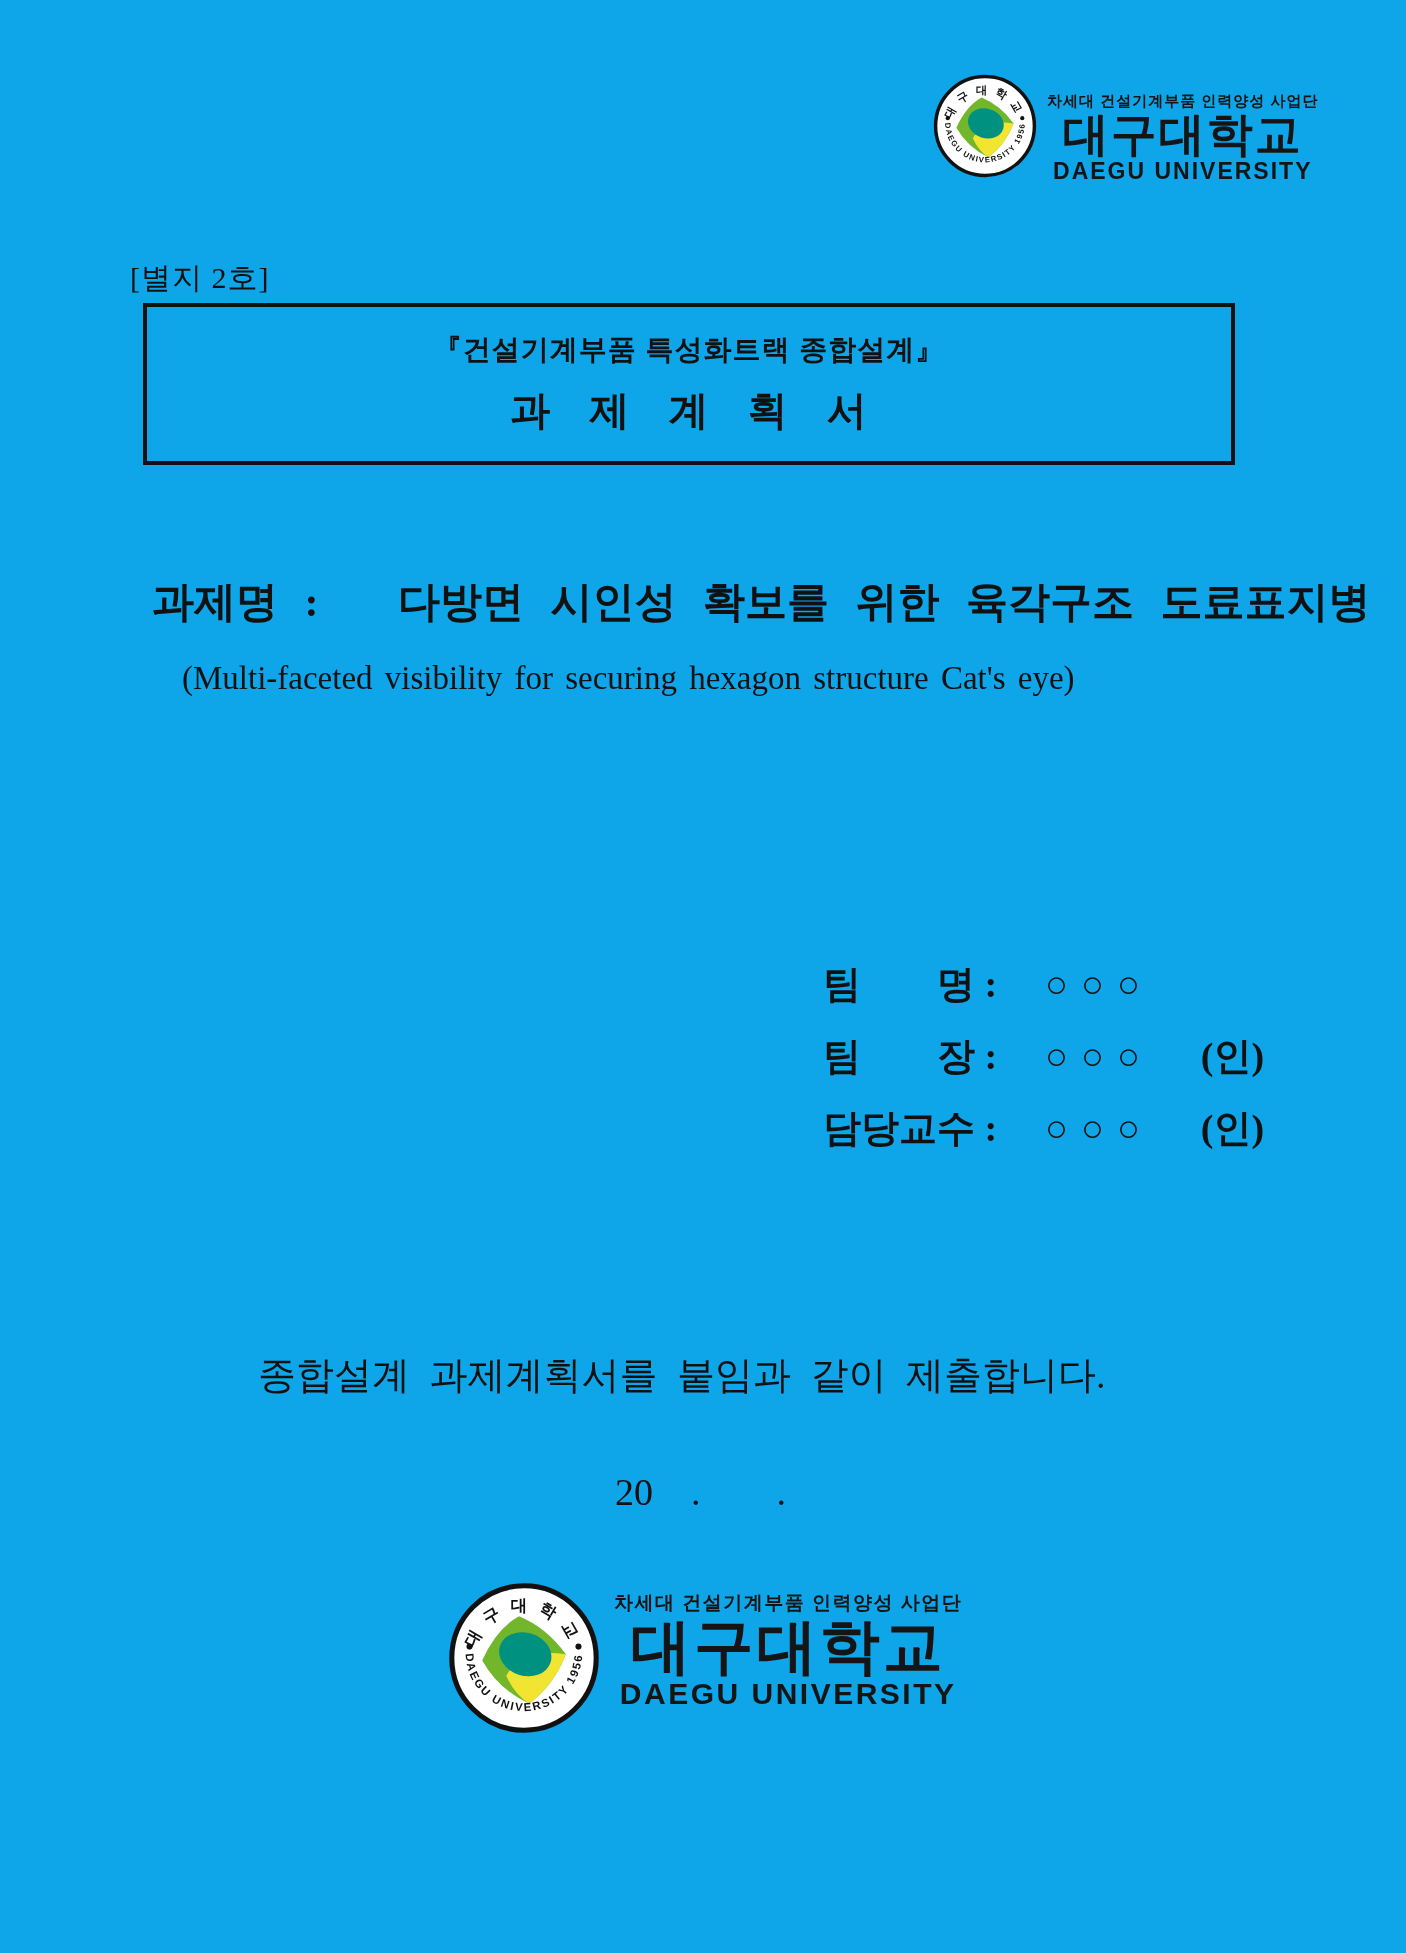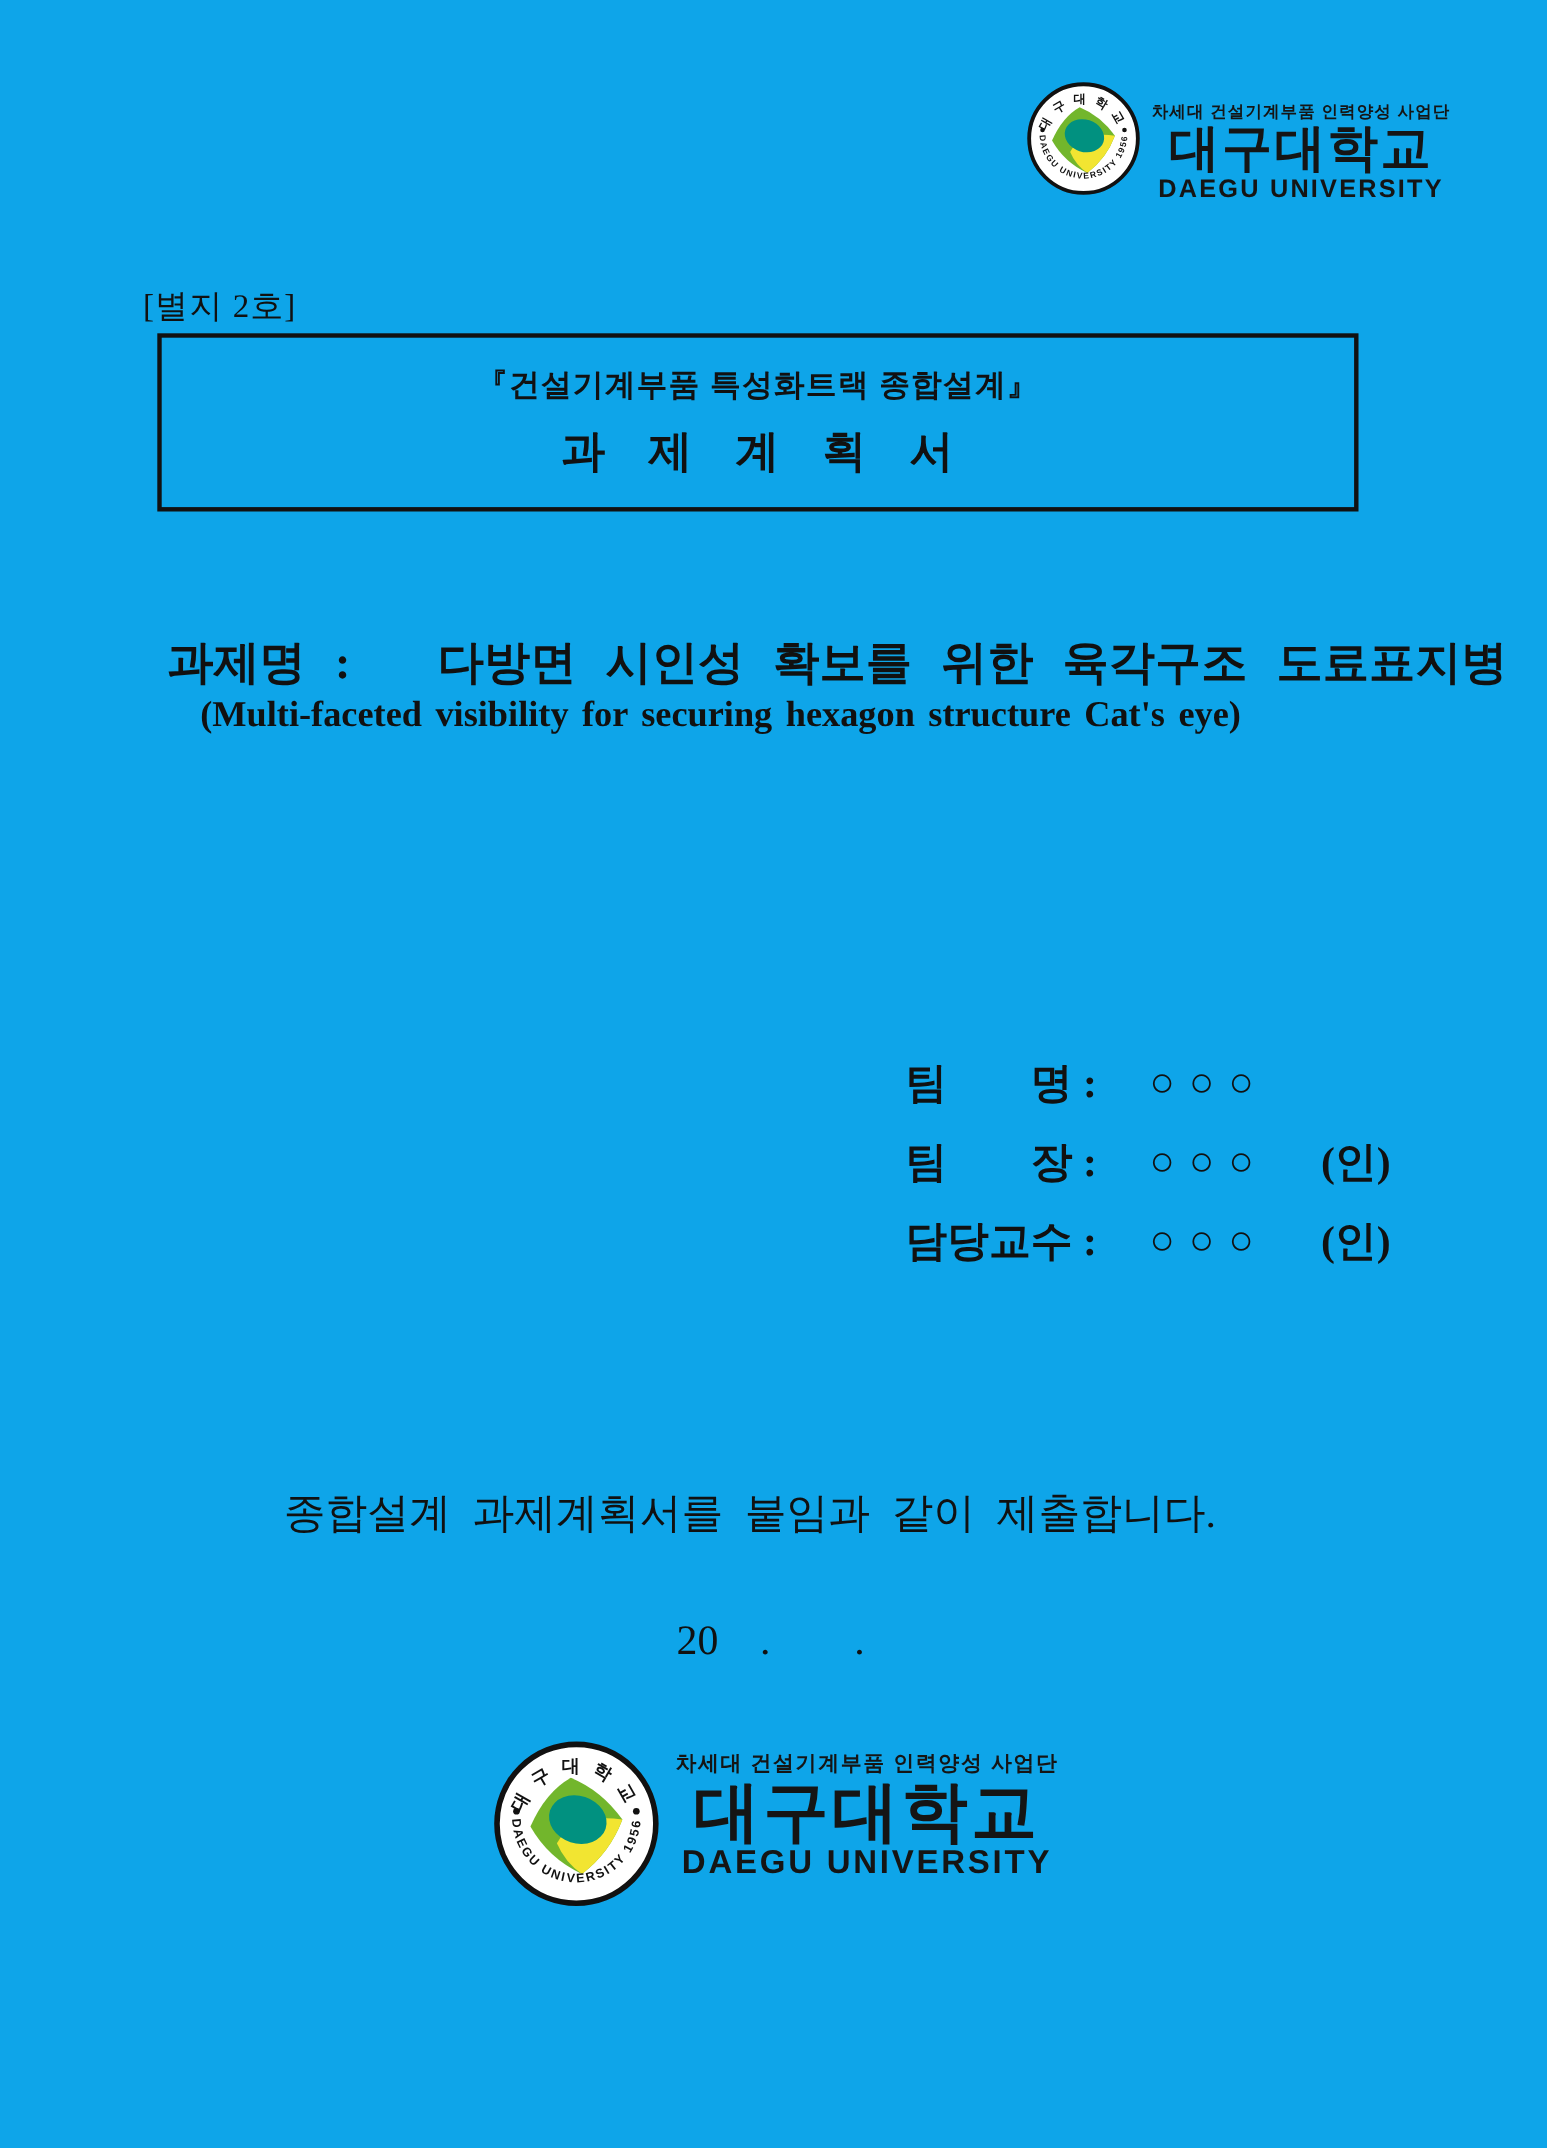--- a/index.html
+++ b/index.html
@@ -54,22 +54,22 @@
   }
   .doc-title{
     font-family:"Liberation Sans","DejaVu Sans",sans-serif;
     font-weight:900;font-size:40px;word-spacing:26px;letter-spacing:1px;white-space:nowrap;
   }
   .project-name{
     position:absolute;left:112px;top:574px;
     font-size:42px;font-weight:700;word-spacing:16px;white-space:pre;margin-left:40px;
   }
   .project-name-en{
-    position:absolute;left:182px;top:632px;
-    font-size:33px;font-weight:700;word-spacing:4px;white-space:nowrap;
+    position:absolute;left:182px;top:660px;
+    font-size:33px;font-weight:400;word-spacing:4px;white-space:nowrap;
   }
   .team-block{position:absolute;left:823px;top:962px;}
   .team-row{display:flex;align-items:center;height:44px;margin-bottom:28px;
             font-size:38px;font-weight:700;}
   .team-label{white-space:pre;min-width:176px;}
   .team-value{margin-left:46px;letter-spacing:13px;white-space:nowrap;}
   .team-seal{margin-left:48px;white-space:nowrap;}
   .statement{
     position:absolute;left:258px;top:1350px;
     font-size:38px;font-weight:400;word-spacing:10px;white-space:nowrap;

